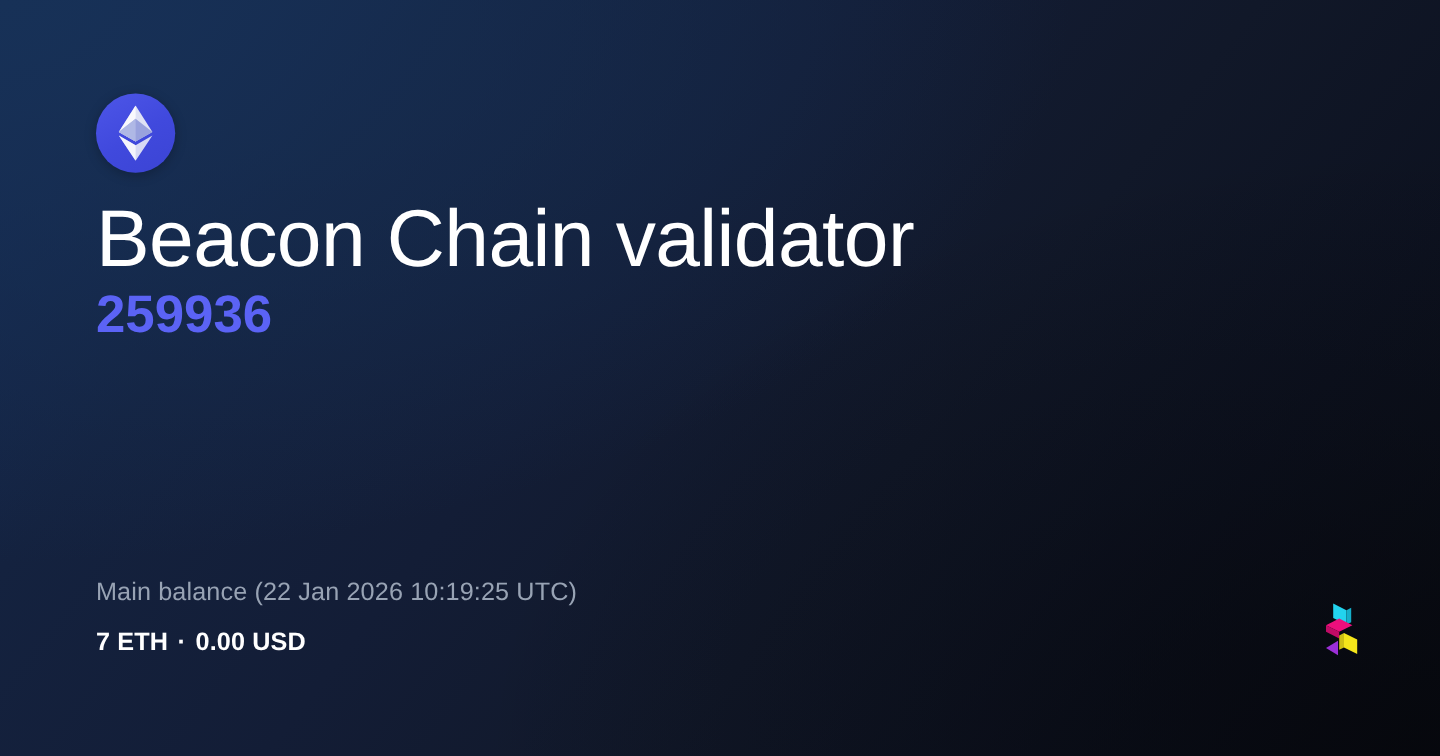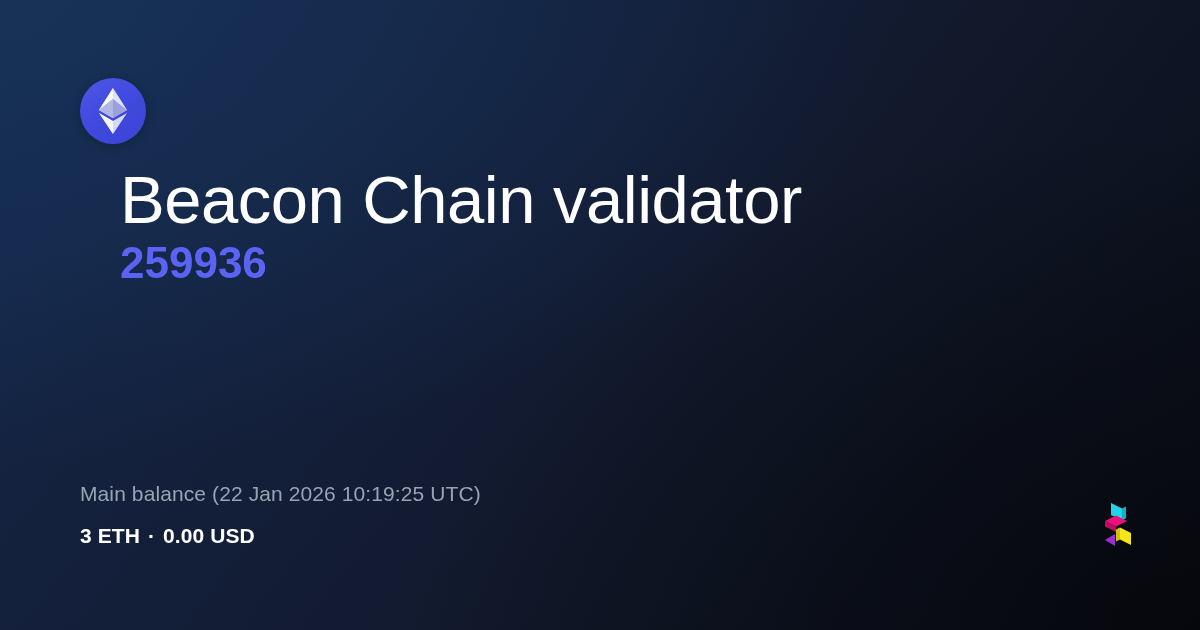--- a/index.html
+++ b/index.html
@@ -62,21 +62,20 @@
     align-items: center;
     justify-content: center;
     box-shadow: 0 2px 10px rgba(0,0,0,0.25);
   }
   .eth-avatar svg { display: block; }
 
   
   .headline {
     margin-top: 22px;
     line-height: 1.0;
-    margin-left: 40px;
   }
   .headline-title {
     display: block;
     font-size: 67px;
     font-weight: 300;
     letter-spacing: -0.5px;
     color: #ffffff;
     white-space: nowrap;
   }
   .headline-index {
@@ -148,21 +147,21 @@
     <div class="headline">
       <span class="headline-title">Beacon Chain validator</span>
       <span class="headline-index">259936</span>
     </div>
 
   </div>
 
   <div class="footer">
     <div class="balance-label">Main balance (22 Jan 2026 10:19:25 UTC)</div>
     <div class="balance-value">
-      <span>3 ETH</span>
+      <span>7 ETH</span>
       <span class="balance-sep">·</span>
       <span>0.00 USD</span>
     </div>
   </div>
 
   <div class="brand-mark">
     <svg width="34" height="50" viewBox="0 0 34 50" aria-hidden="true">
 
       <polygon points="11,1 22,6.5 22,18.5 11,13" fill="#22d3ee"></polygon>
       <polygon points="22,6.5 26,4.5 26,16.5 22,18.5" fill="#15aec9"></polygon>

